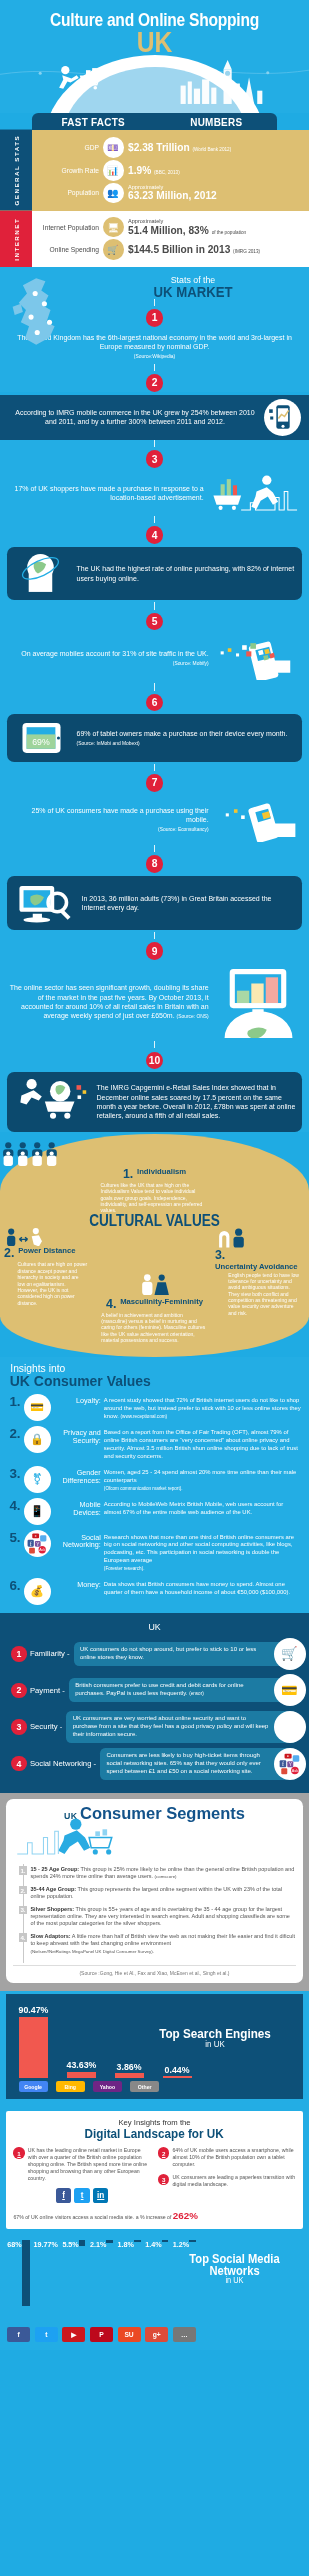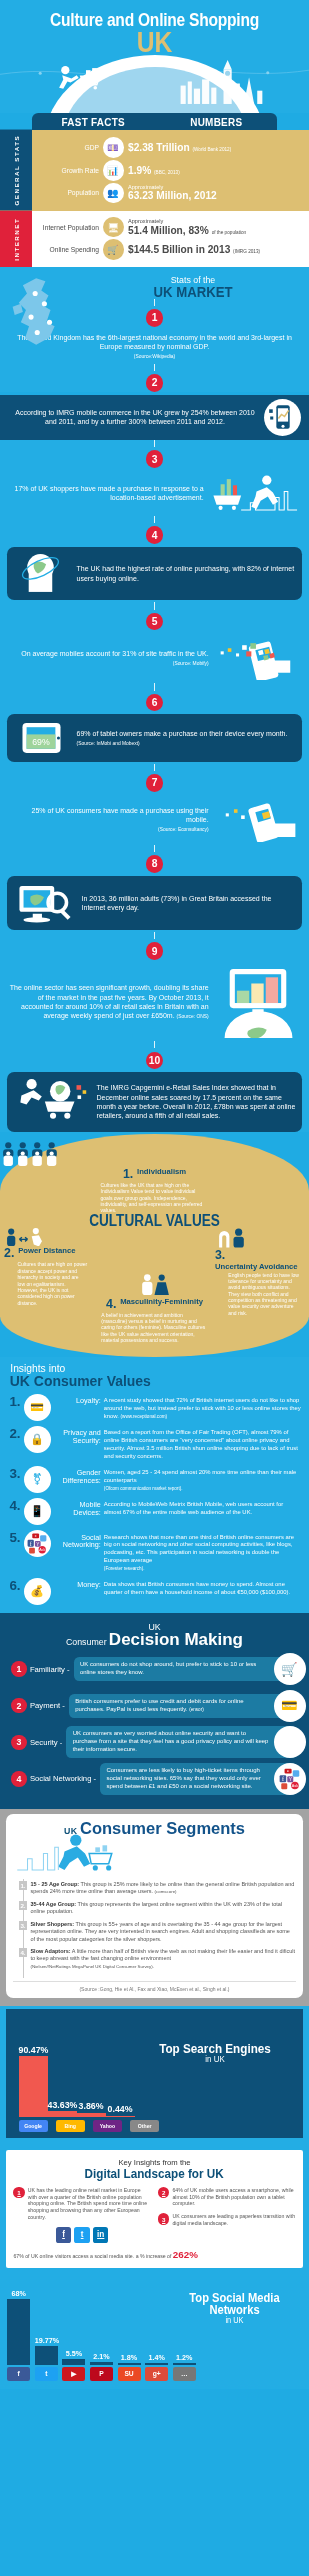--- a/index.html
+++ b/index.html
@@ -206,21 +206,21 @@
 
   
   .se { background:#0d5078; margin:0 6.2px; padding:7.2px 5.2px 4.1px 5.2px; position:relative; }
   .se-title {
     position:absolute; right:8.2px; top:33px; text-align:center; width:160px;
     font-size:13px; font-weight:bold; color:#fff; line-height:1.0;
     font-family:"Liberation Sans Narrow","Liberation Sans",sans-serif;
     transform:scaleX(0.9);
   }
   .se-title small { font-size:8.8px; font-weight:normal; display:block; }
-  .se-chart { display:flex; align-items:flex-end; height:77px; gap:0; padding-left:7.2px;margin-top:24px; }
+  .se-chart { display:flex; align-items:flex-end; height:77px; gap:19px; padding-left:7.2px; }
   .se-bar-wrap { width:29px; text-align:center; display:flex; flex-direction:column; justify-content:flex-end; height:100%; }
   .se-pct { font-size:8.8px; font-weight:bold; color:#fff; margin-bottom:1.5px;
     font-family:"Liberation Sans Narrow","Liberation Sans",sans-serif; }
   .se-bar { background:#f1584f; width:100%; }
   .se-legend { display:flex; gap:8.2px; padding:3.1px 0 2.1px 7.2px; }
   .se-leg { width:29px; text-align:center; }
   .se-chip {
     height:11.3px; border-radius:2.1px; display:flex; align-items:center; justify-content:center;
     font-size:5.2px; font-weight:bold; color:#fff;
   }
@@ -248,21 +248,21 @@
   
   .sm-sec { background:#23ade4; padding:6.2px 7.2px 5.2px 7.2px; position:relative; }
   .sm-title {
     position:absolute; right:10.3px; top:18.5px; text-align:center; width:129px;
     font-size:12.4px; font-weight:bold; color:#fff; line-height:1;
     font-family:"Liberation Sans Narrow","Liberation Sans",sans-serif;
     transform:scaleX(0.9);
   }
   .sm-title small { font-size:8.2px; font-weight:normal; display:block; }
   .sm-chart { display:flex; align-items:flex-end; gap:4.6px; height:85px; }
-  .sm-col { width:23px; display:flex; flex-direction:column; justify-content:flex-end; height:100%; text-align:center;}
+  .sm-col { width:23px; display:flex; justify-content:flex-end; height:100%; text-align:center;}
   .sm-pct { font-size:7.2px; font-weight:bold; color:#fff; margin-bottom:1px;
     font-family:"Liberation Sans Narrow","Liberation Sans",sans-serif;}
   .sm-bar { width:100%; background:#0d5078; }
   .sm-badges { display:flex; gap:4.6px; margin-top:2.1px; }
   .sm-badge { width:23px; height:14.4px; border-radius:2.1px; display:flex; align-items:center; justify-content:center;
     color:#fff; font-weight:bold; font-size:6.7px; }
 
   
   .footer { background:#fff; padding:5.2px 7.2px; display:flex; align-items:center; gap:5.2px; }
   .f-logo { font-size:13.4px; font-weight:bold; color:#0d5078; letter-spacing:-0.5px; }
@@ -684,24 +684,20 @@
       <div class="ins-lab">Money:</div>
       <div class="ins-txt">Data shows that British consumers have money to spend. Almost one quarter of them have a household income of about €50,000 ($100,000).</div>
     </div>
   </div>
 
   <div class="dm">
     <div class="dm-head">
       <div>
         <span class="dm-h-sm">UK</span>
       </div>
-      <div>
-        <span class="dm-h-sm">Consumer</span>
-        <span class="dm-h-lg">Decision Making</span>
-      </div>
     </div>
 
     <div class="dm-row">
       <div class="dm-num">1</div>
       <div class="dm-lab">Familiarity -</div>
       <div class="dm-card">UK consumers do not shop around, but prefer to stick to 10 or less online stores they know.</div>
       <div class="dm-ico">🛒</div>
     </div>
     <div class="dm-row">
       <div class="dm-num">2</div>

